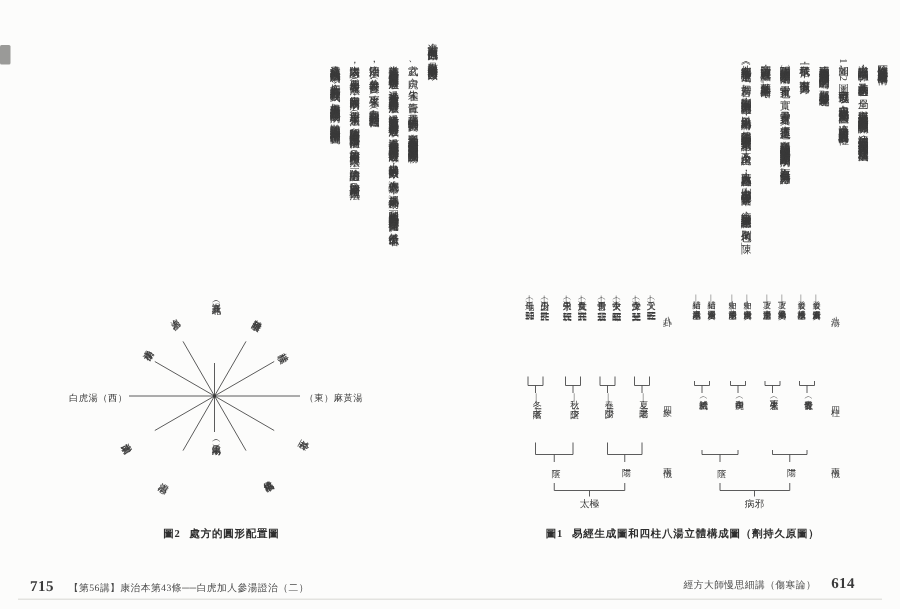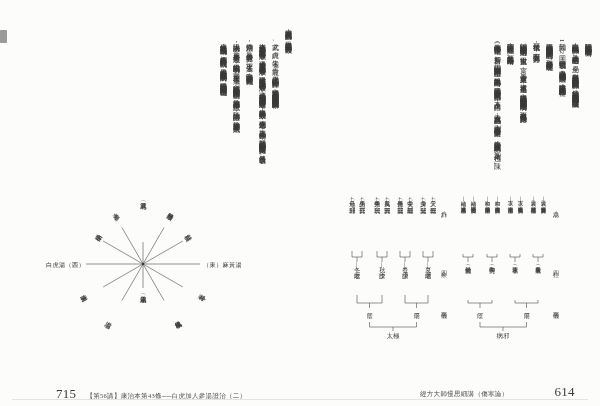--- a/index.html
+++ b/index.html
@@ -20,21 +20,21 @@
          transform:translateX(-50%);}
   .tnode.sm{font-size:5.5px;}
   .tnode.md{font-size:5.8px;}
   .troot{position:absolute;font-size:6.5px;white-space:nowrap;transform:translateX(-50%);}
   .rowlab{position:absolute;writing-mode:vertical-rl;text-orientation:upright;
           font-size:6px;letter-spacing:1.5px;white-space:nowrap;color:#4a4a4a;}
   .caption{position:absolute;font-weight:bold;font-size:7px;text-align:center;
            letter-spacing:0.5px;color:#2e2e2e;}
   .caption .tag{margin-right:6px;}
   .footer{position:absolute;font-size:6.5px;color:#4a4a4a;letter-spacing:0.3px;white-space:nowrap;}
-  .footer .pagenum{font-weight:normal;font-size:13px;color:#3a3a3a;margin-left:36px;}
+  .footer .pagenum{font-weight:bold;font-size:10px;color:#3a3a3a;}
   .footer .sp{display:inline-block;width:10px;}
 </style>
 </head>
 <body>
 
 <div style="position:absolute;left:0;top:30px;width:7px;height:13px;background:#9a9a98;border-radius:1px;"></div>
 <div style="position:absolute;left:12px;width:576px;top:399px;height:1px;background:#e3e3e0;"></div>
 
 <div style="position:absolute;left:0;top:0;width:300px;height:406px;">
 
@@ -66,20 +66,23 @@
     <div class="vlabel" style="left:134px;top:14px;transform:translate(-50%,-50%) rotate(30deg);">桂枝附子湯</div>
     <div class="vlabel" style="left:155px;top:38px;transform:translate(-50%,-50%) rotate(60deg);">桂枝湯</div>
     <div class="vlabel" style="left:155px;top:98px;transform:translate(-50%,-50%) rotate(-60deg);">五苓散</div>
     <div class="vlabel" style="left:134px;top:122px;transform:translate(-50%,-50%) rotate(-30deg);">桃核承氣湯</div>
     <div class="vlabel" style="left:72px;top:122px;transform:translate(-50%,-50%) rotate(30deg);">瀉心湯</div>
     <div class="vlabel" style="left:51px;top:98px;transform:translate(-50%,-50%) rotate(60deg);">大柴胡湯</div>
     <div class="vlabel" style="left:51px;top:38px;transform:translate(-50%,-50%) rotate(-60deg);">小柴胡湯</div>
     <div class="vlabel" style="left:72px;top:14px;transform:translate(-50%,-50%) rotate(-30deg);">人參湯</div>
   </div>
 
+  <div class="caption" style="left:40px;top:351px;width:215px;">
+    <span class="tag">圖2</span><span>處方的圓形配置圖</span>
+  </div>
 
   <div class="footer" style="left:20px;top:386px;">
     <span class="pagenum">715</span><span class="sp"></span><span>【第56講】康治本第43條──白虎加人參湯證治（二）</span>
   </div>
 </div>
 
 <div style="position:absolute;left:300px;top:0;width:300px;height:406px;">
 
   <div class="page-text" style="left:20px;top:24px;width:274px;">
     <p>陰陽屬性問題是一件頗有趣味的事情。</p>
@@ -144,17 +147,20 @@
 
     <div class="tnode" style="left:150px;top:112px;">陰⚋</div>
     <div class="tnode" style="left:196.5px;top:112px;">陽⚊</div>
     <div class="troot" style="left:173px;top:136px;">病邪</div>
 
     <div class="rowlab" style="left:221px;top:10px;">八湯</div>
     <div class="rowlab" style="left:221px;top:70px;">四柱</div>
     <div class="rowlab" style="left:221px;top:111px;">兩儀</div>
   </div>
 
+  <div class="caption" style="left:15px;top:351px;width:280px;">
+    <span class="tag">圖1</span><span>易經生成圖和四柱八湯立體構成圖（劑持久原圖）</span>
+  </div>
 
   <div class="footer" style="left:120px;top:384px;width:150px;text-align:right;">
     <span>經方大師慢思細講（傷寒論）</span><span class="sp"></span><span class="pagenum">614</span>
   </div>
 </div>
 
 </body></html>

